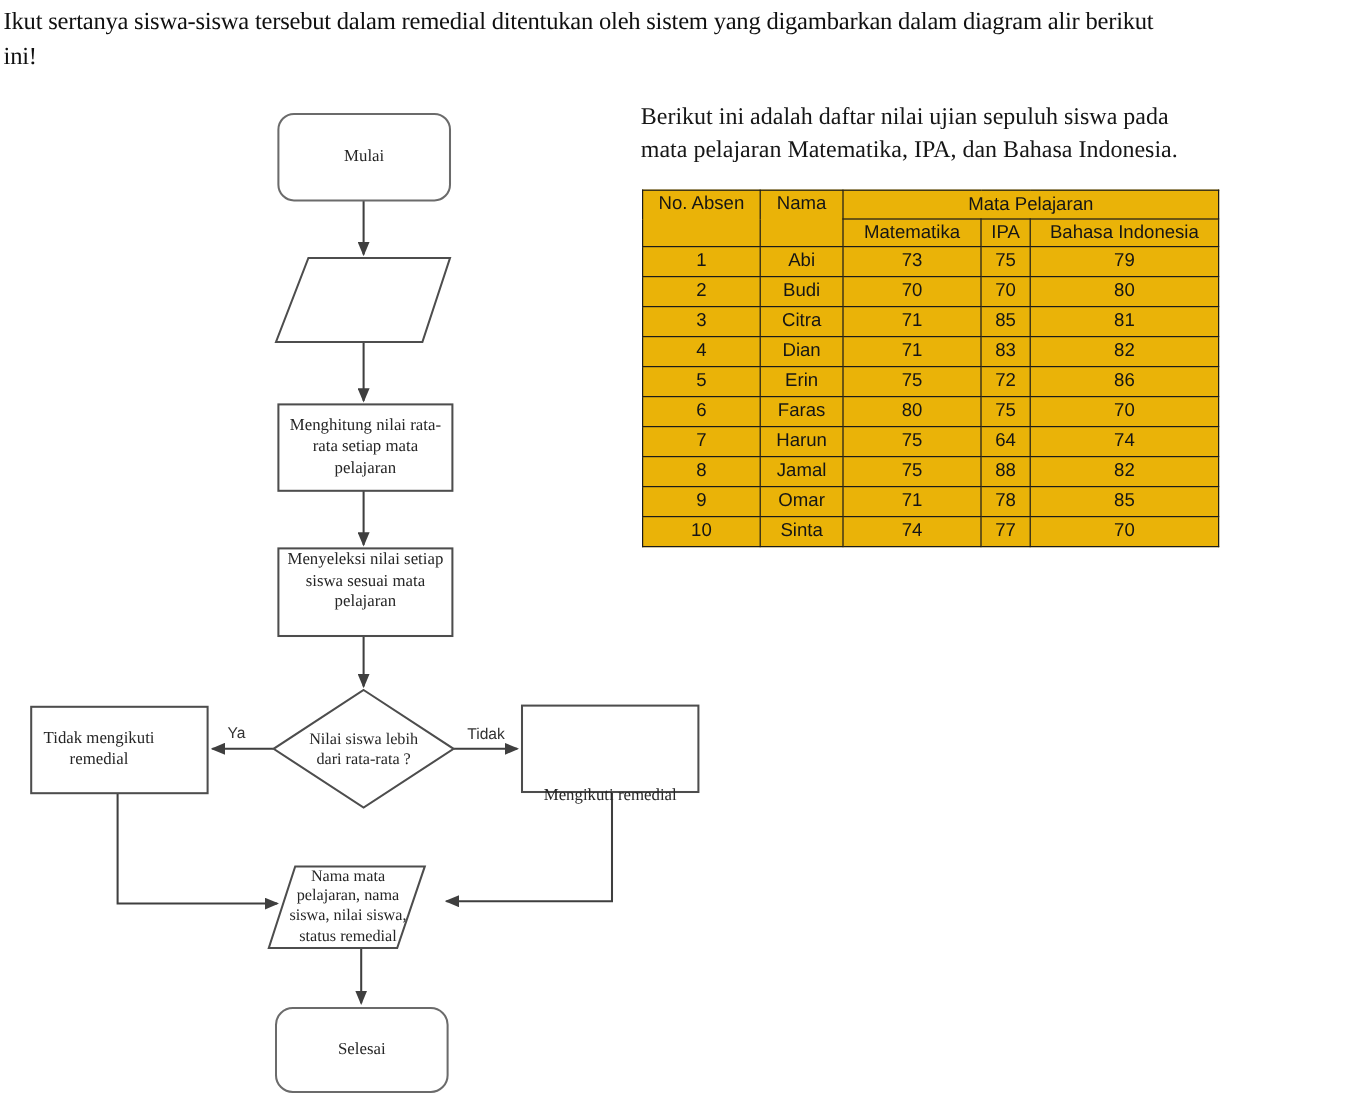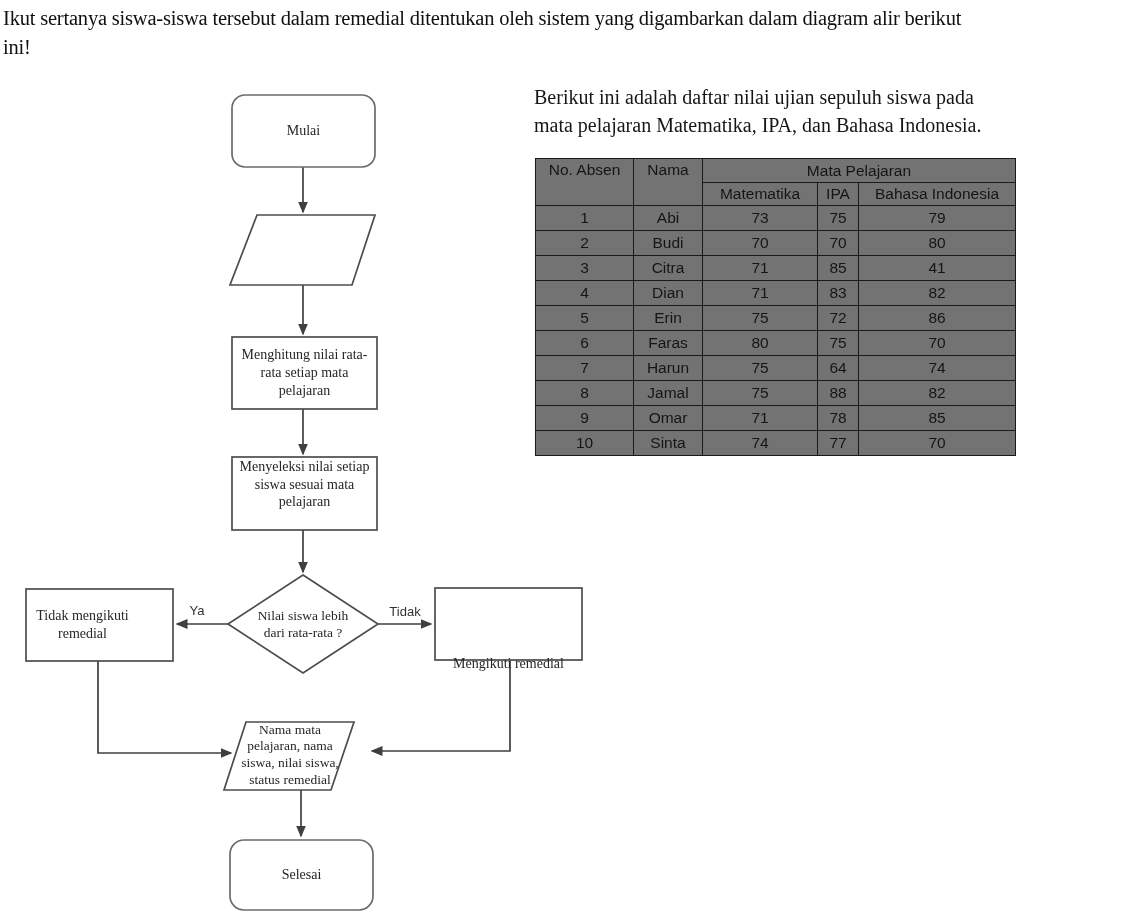--- a/index.html
+++ b/index.html
@@ -31,21 +31,21 @@
   .edge-label {
     position:absolute; text-align:center;
     font-family:"Liberation Sans", sans-serif;
     font-size:13px; color:#333333;
   }
   
   table.scores {
     position:absolute; left:535px; top:158px;
     border-collapse:collapse; table-layout:fixed;
     font-family:"Liberation Sans", sans-serif;
-    font-size:15.5px; color:#151515; background:#737373;
+    font-size:15.5px; color:#151515; background:#eab308;
   }
   table.scores th, table.scores td {
     border:1.5px solid #1a1a1a; text-align:center;
     font-weight:normal; padding:0; overflow:hidden; white-space:nowrap;
   }
   table.scores thead tr.h1 { height:24px; }
   table.scores thead tr.h2 { height:23px; }
   table.scores tbody tr { height:25px; }
   table.scores th.rspan { vertical-align:top; padding-top:2px; }
 </style>
@@ -137,21 +137,21 @@
         <td>Budi</td>
         <td>70</td>
         <td>70</td>
         <td>80</td>
       </tr>
       <tr>
         <td>3</td>
         <td>Citra</td>
         <td>71</td>
         <td>85</td>
-        <td>41</td>
+        <td>81</td>
       </tr>
       <tr>
         <td>4</td>
         <td>Dian</td>
         <td>71</td>
         <td>83</td>
         <td>82</td>
       </tr>
       <tr>
         <td>5</td>

